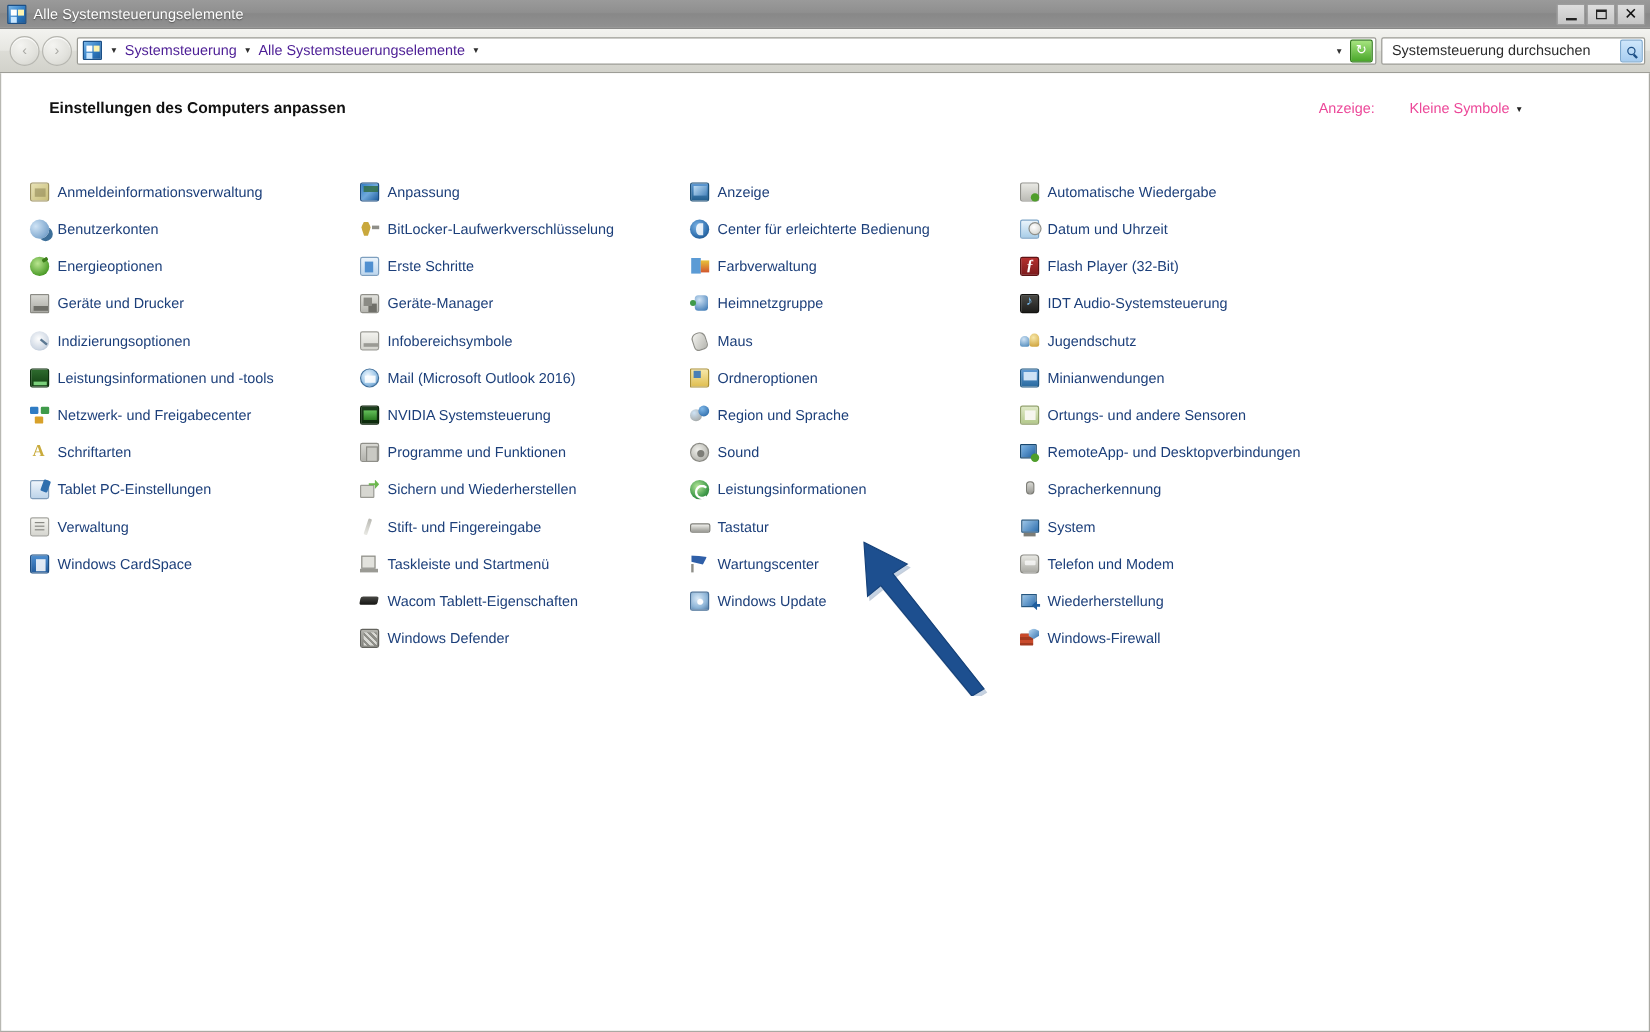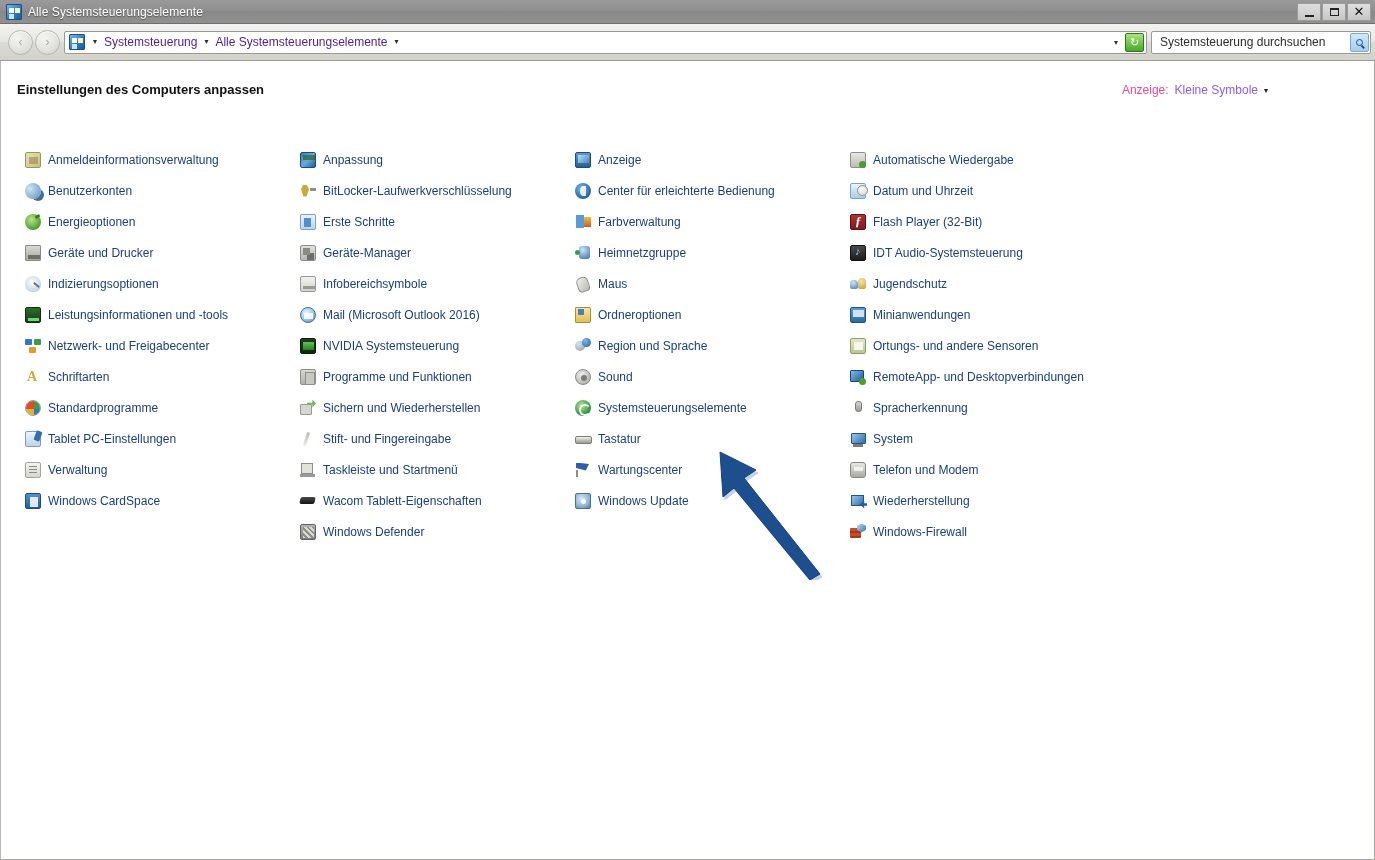--- a/index.html
+++ b/index.html
@@ -201,39 +201,39 @@
     background: #ffffff;
     border-left: 1px solid #b8b8b2;
     border-right: 1px solid #a9a9a3;
     border-bottom: 1px solid #a9a9a3;
     position: relative;
     overflow: hidden;
   }
   #content-head {
     display: flex;
     align-items: baseline;
-    padding: 21px 24px 0 16px;
+    padding: 21px 24px 0 40px;
   }
   #page-title {
     font-size: 13px;
     font-weight: bold;
     color: #17365d;
     color: #111111;
   }
   #view-select {
     margin-left: auto;
     display: flex;
     align-items: center;
     font-size: 12px;
     color: #1f1f1f;
     gap: 6px;
     padding-right: 82px;
   }
   #view-select .vs-label { color: #ec4899; }
-  #view-select .vs-value { color: #8b5cf6; }
+  #view-select .vs-value { color: #ec4899; margin-left: 23px; }
   #view-select .vs-caret { font-size: 8px; color: #222; }
 
   #grid {
     margin: 47px 0 0 0;
     padding: 0 20px;
     display: grid;
     grid-template-columns: 275px 275px 275px 300px;
     column-gap: 0;
     row-gap: 0;
   }
@@ -473,24 +473,20 @@
           </div>
           <div class="cp-item">
             <span class="ico ico-network"></span>
             <span class="label">Netzwerk- und Freigabecenter</span>
           </div>
           <div class="cp-item">
             <span class="ico ico-fonts"></span>
             <span class="label">Schriftarten</span>
           </div>
           <div class="cp-item">
-            <span class="ico ico-default"></span>
-            <span class="label">Standardprogramme</span>
-          </div>
-          <div class="cp-item">
             <span class="ico ico-tablet"></span>
             <span class="label">Tablet PC-Einstellungen</span>
           </div>
           <div class="cp-item">
             <span class="ico ico-admin"></span>
             <span class="label">Verwaltung</span>
           </div>
           <div class="cp-item">
             <span class="ico ico-cardspace"></span>
             <span class="label">Windows CardSpace</span>
@@ -578,21 +574,21 @@
           <div class="cp-item">
             <span class="ico ico-region"></span>
             <span class="label">Region und Sprache</span>
           </div>
           <div class="cp-item">
             <span class="ico ico-sound"></span>
             <span class="label">Sound</span>
           </div>
           <div class="cp-item">
             <span class="ico ico-sync"></span>
-            <span class="label">Systemsteuerungselemente</span>
+            <span class="label">Leistungsinformationen</span>
           </div>
           <div class="cp-item">
             <span class="ico ico-keyboard"></span>
             <span class="label">Tastatur</span>
           </div>
           <div class="cp-item">
             <span class="ico ico-maint"></span>
             <span class="label">Wartungscenter</span>
           </div>
           <div class="cp-item">

